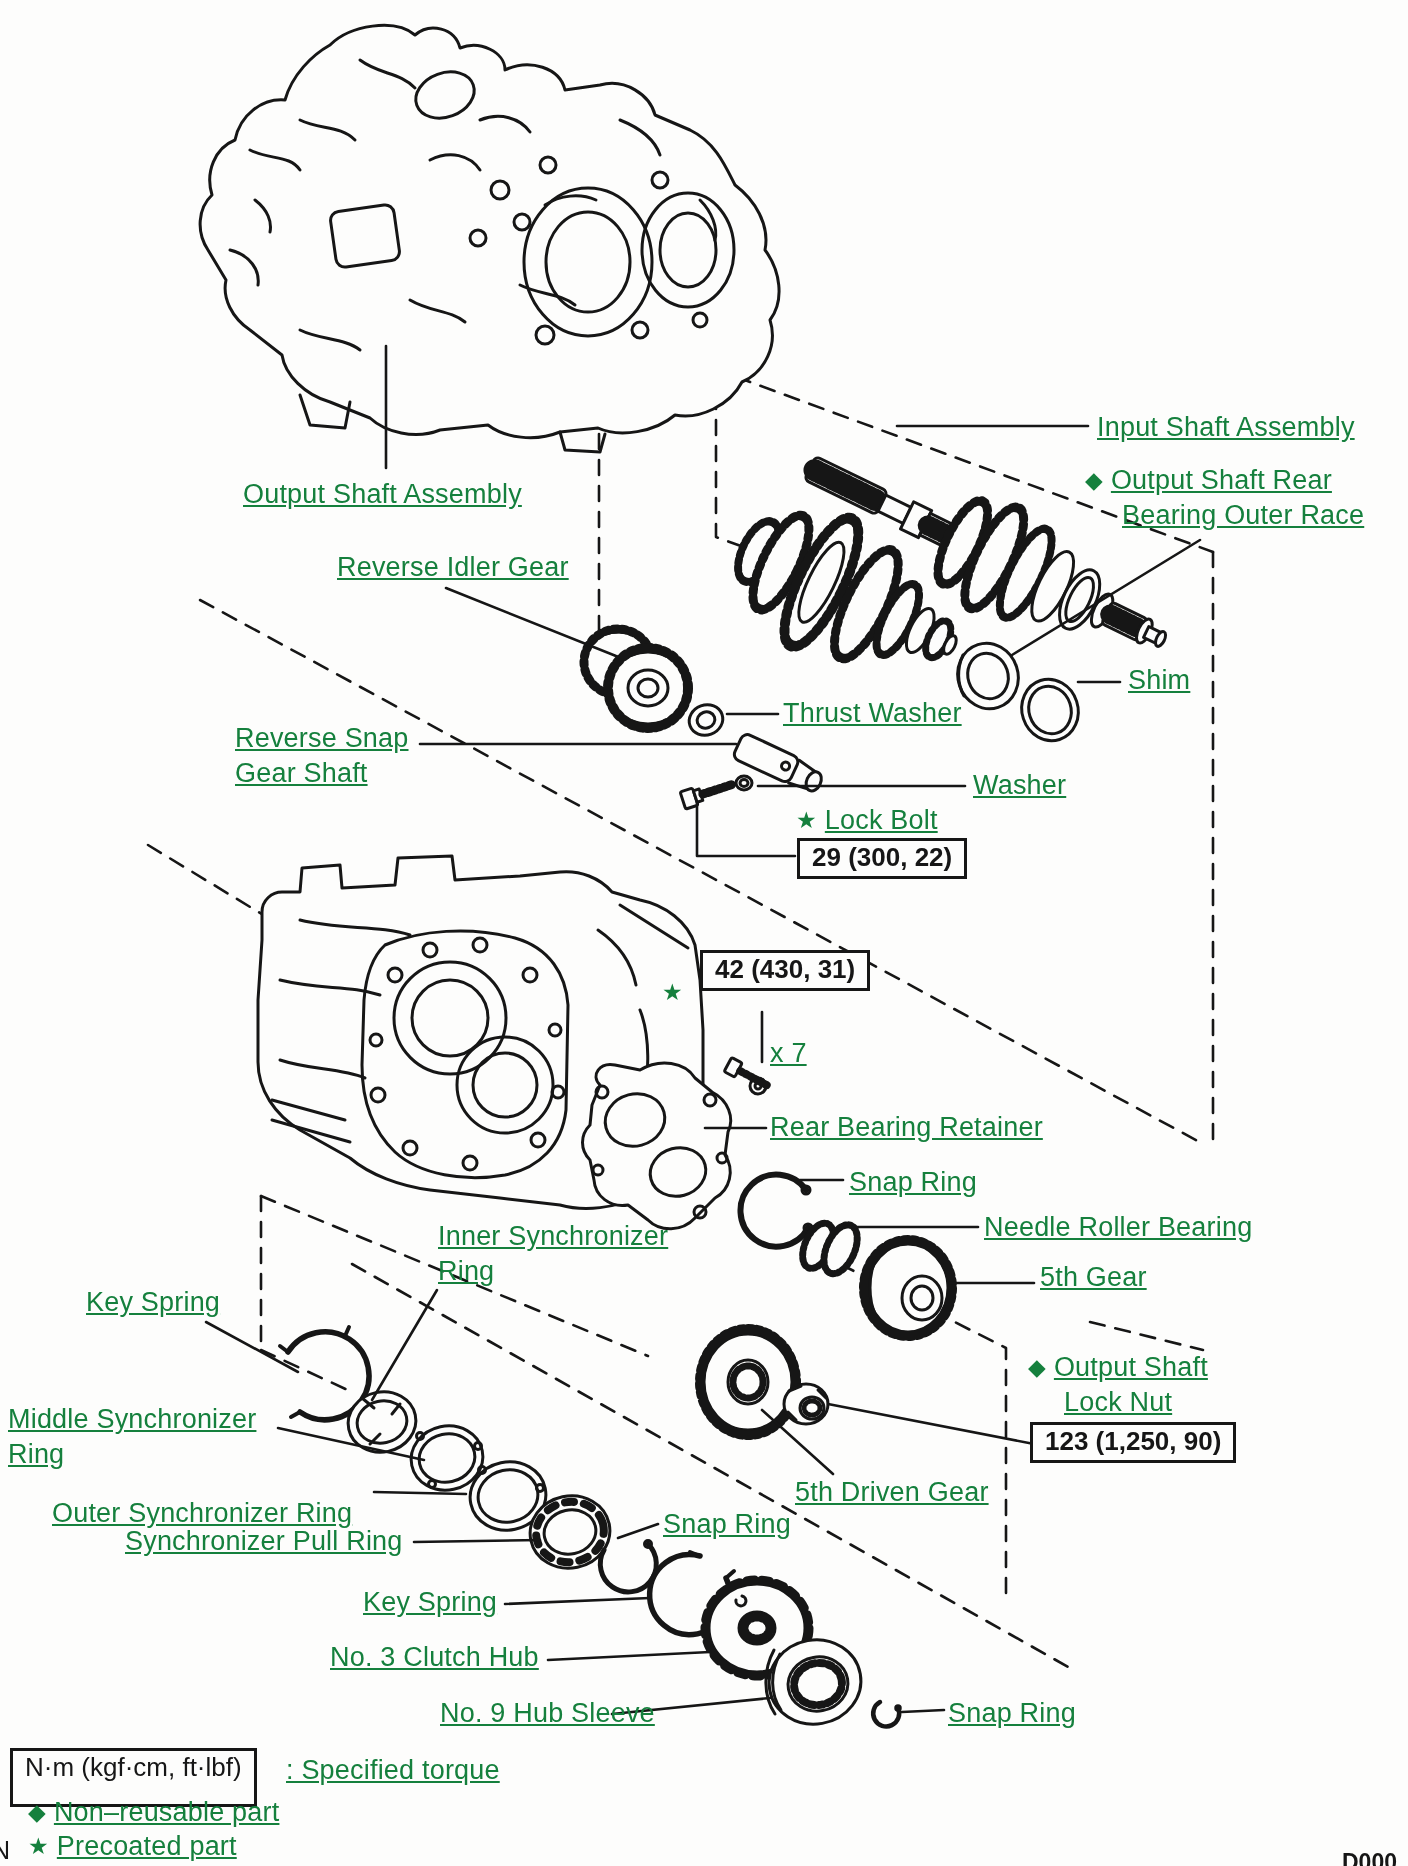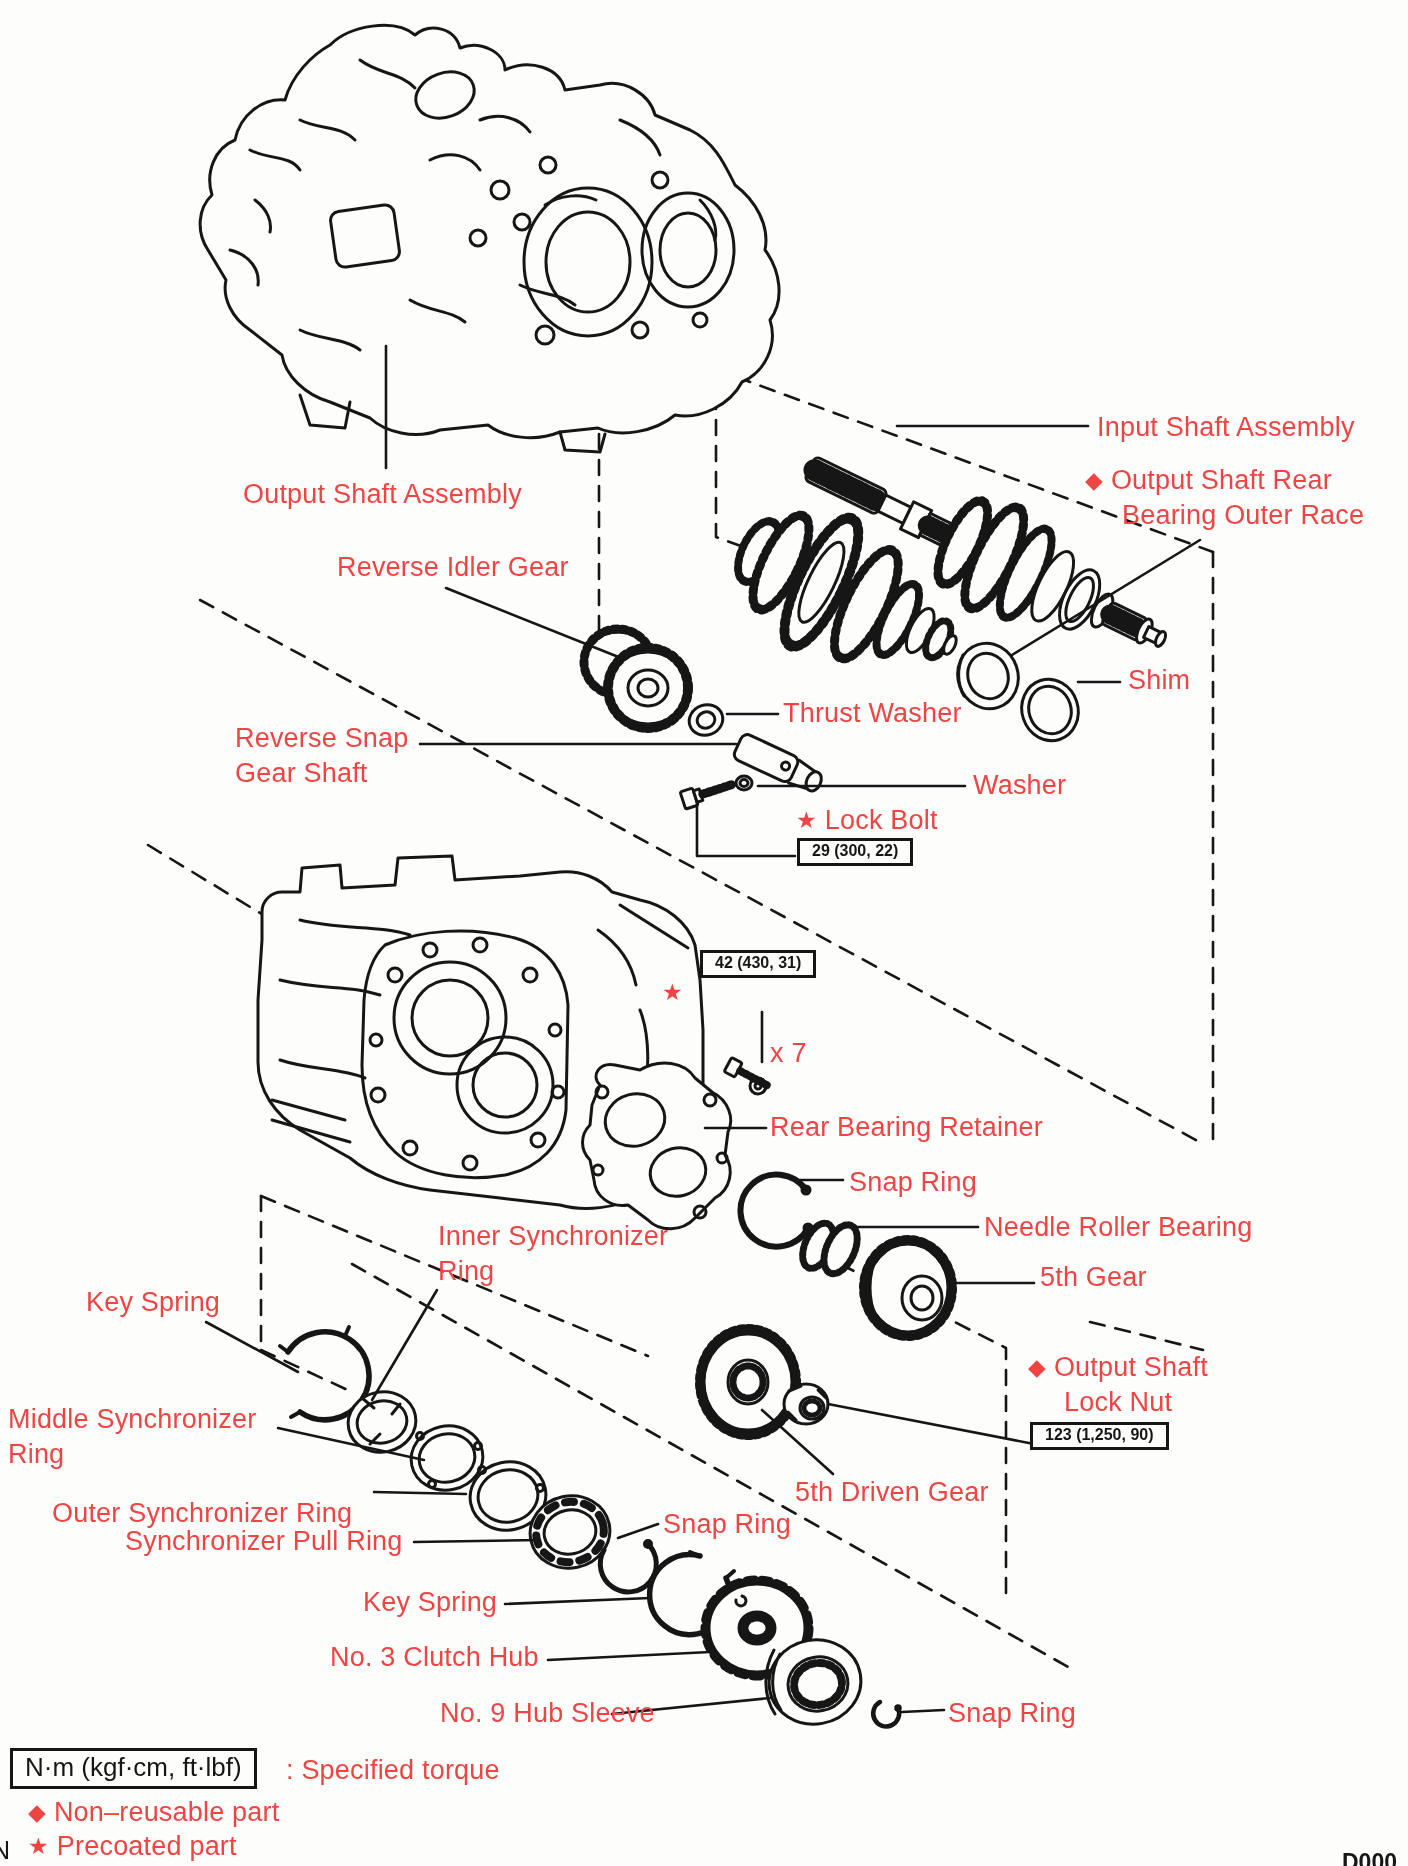--- a/index.html
+++ b/index.html
@@ -1,23 +1,23 @@
 <!DOCTYPE html>
 <html><head>
 <meta charset="utf-8">
 <style>
   html,body{margin:0;padding:0;background:#e8e8e8;}
   .page{position:relative;width:1408px;height:1866px;background:#fdfdfc;overflow:hidden;
         font-family:"Liberation Sans",sans-serif;color:#161616;}
   .art{position:absolute;left:0;top:0;}
-  .lbl{position:absolute;font-size:27px;line-height:1.26;color:#ef4444;white-space:nowrap;letter-spacing:.2px;}
+  .lbl{position:absolute;font-size:27px;line-height:1.26;color:#15803d;white-space:nowrap;letter-spacing:.2px;text-decoration:underline;}
   .ic{display:inline-block;font-size:23px;margin-right:8px;transform:translateY(-1px);}
-  .tbox{position:absolute;border:3.5px solid #161616;padding:1px 12px 3px;font-size:16px;font-weight:bold;
+  .tbox{position:absolute;border:3.5px solid #161616;padding:1px 12px 3px;font-size:26px;font-weight:bold;
         background:#fdfdfc;white-space:nowrap;color:#161616;}
-  .ubox{position:absolute;border:3px solid #161616;padding:1px 12px 3px;font-size:26px;background:#fdfdfc;
+  .ubox{position:absolute;border:3px solid #161616;padding:1px 12px 21px;font-size:26px;background:#fdfdfc;
         white-space:nowrap;color:#161616;}
   .code{position:absolute;left:1342px;top:1849px;font-size:23px;font-weight:bold;}
   .mchar{position:absolute;left:-8px;top:1836px;font-size:25px;}
 </style>
 </head>
 <body>
 
 <div class="page">
 
 <svg class="art" width="1408" height="1866" viewBox="0 0 1408 1866">

